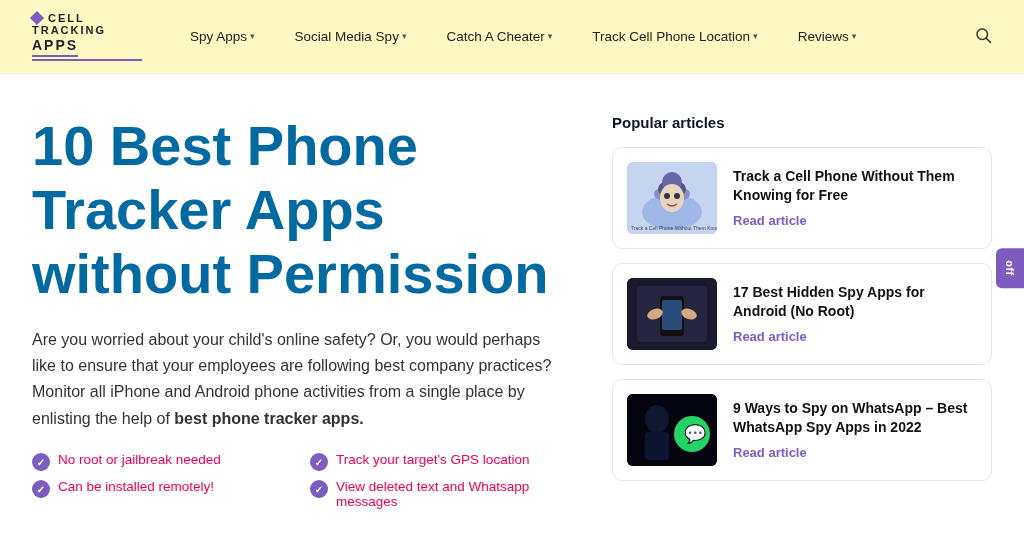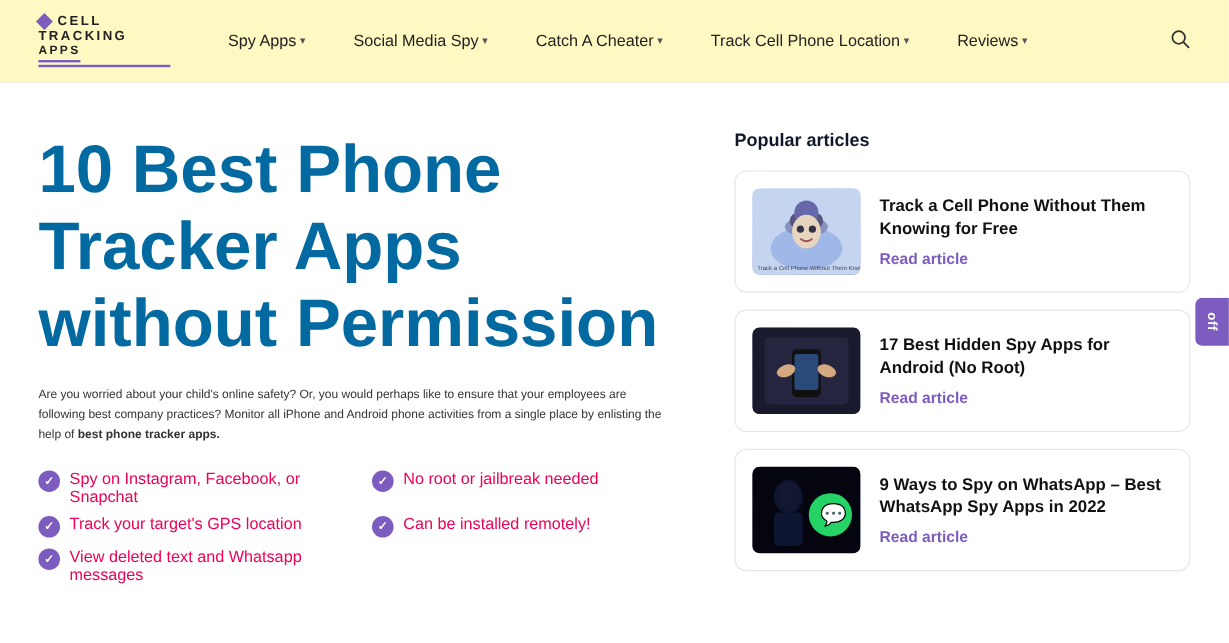--- a/index.html
+++ b/index.html
@@ -16,21 +16,21 @@
       margin-right: 48px; min-width: 110px;
     }
     .logo-top { display: flex; align-items: center; gap: 6px; }
     .logo-diamond {
       width: 10px; height: 10px; background: #7c5cbf;
       transform: rotate(45deg); flex-shrink: 0;
     }
     .logo-text-cell { font-size: 11px; font-weight: 700; letter-spacing: 2px; color: #222; }
     .logo-text-tracking { font-size: 11px; font-weight: 700; letter-spacing: 2px; color: #222; }
     .logo-text-apps {
-      font-size: 10px; font-weight: 700; letter-spacing: 2px; color: #222;
+      font-size: 14px; font-weight: 700; letter-spacing: 2px; color: #222;
       border-bottom: 2px solid #7c5cbf; padding-bottom: 2px;
       display: inline-block; margin-top: 1px;
     }
     .logo-line { width: 100%; height: 1.5px; background: #7c5cbf; margin-top: 2px; }
 
     .nav-links { display: flex; align-items: center; gap: 40px; flex: 1; }
     .nav-item {
       font-size: 13.5px; color: #222; font-weight: 500; cursor: pointer;
       display: flex; align-items: center; gap: 3px; white-space: nowrap;
     }
@@ -40,21 +40,21 @@
 
     
     .page-body { display: flex; gap: 0; padding: 0 32px 40px 32px; max-width: 1024px; margin: 0 auto; }
 
     
     .main-content { flex: 1; padding-top: 40px; padding-right: 48px; }
 
     .main-title {
       font-size: 56px; font-weight: 700; line-height: 1.15; color: #0369a1; margin-bottom: 20px;
     }
-    .main-desc { font-size: 10px; line-height: 1.65; color: #333; margin-bottom: 20px; max-width: 520px; }
+    .main-desc { font-size: 16px; line-height: 1.65; color: #333; margin-bottom: 20px; max-width: 520px; }
     .main-desc strong { font-weight: 700; }
 
     .features-grid { display: grid; grid-template-columns: 1fr 1fr; gap: 8px 24px; margin-bottom: 28px; }
     .feature-item { display: flex; align-items: flex-start; gap: 8px; font-size: 13.5px; color: #e05; }
     .feature-item .check-icon {
       width: 18px; height: 18px; background: #7c5cbf; border-radius: 50%;
       display: flex; align-items: center; justify-content: center;
       flex-shrink: 0; margin-top: 1px;
     }
     .feature-item .check-icon::after { content: '✓'; color: #fff; font-size: 10px; font-weight: 700; }
@@ -156,24 +156,20 @@
 
   <div class="main-content">
     <h1 class="main-title">10 Best Phone Tracker Apps without Permission</h1>
 
     <p class="main-desc">
       <span>Are you worried about your child's online safety? Or, you would perhaps like to ensure that your employees are following best company practices? Monitor all iPhone and Android phone activities from a single place by enlisting the help of</span>
       <strong>best phone tracker apps.</strong>
     </p>
 
     <div class="features-grid">
-      <div class="feature-item">
-        <div class="check-icon"></div>
-        <span class="feat-text">Spy on Instagram, Facebook, or Snapchat</span>
-      </div>
       <div class="feature-item">
         <div class="check-icon"></div>
         <span class="feat-text">No root or jailbreak needed</span>
       </div>
       <div class="feature-item">
         <div class="check-icon"></div>
         <span class="feat-text">Track your target's GPS location</span>
       </div>
       <div class="feature-item">
         <div class="check-icon"></div>

